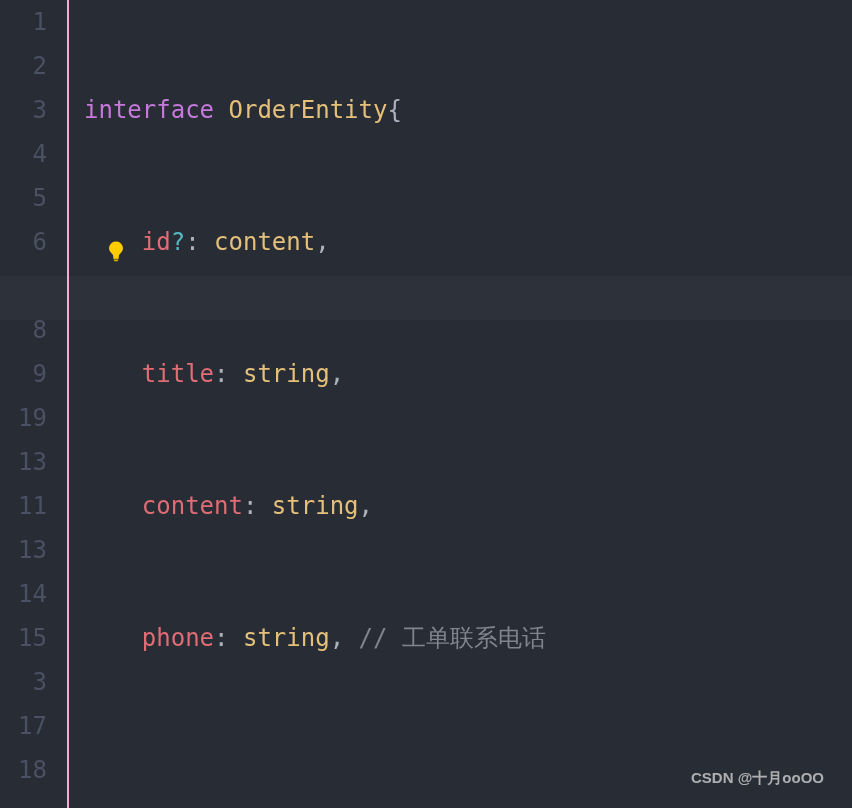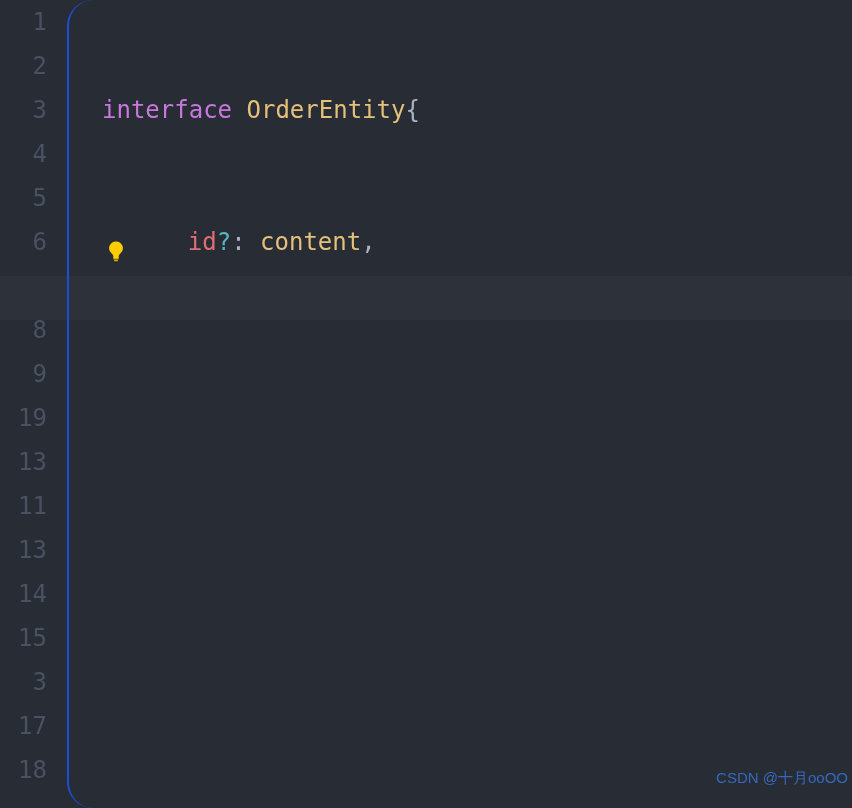--- a/index.html
+++ b/index.html
@@ -36,53 +36,53 @@
     .bulb {
       position: absolute;
       left: 105px;
       top: 232px;
       width: 20px;
       height: 20px;
       z-index: 5;
     }
     .code {
       flex: 1;
-      padding-left: 33px;
-      border-left: 2px solid #1d4ed8;
+      padding-left: 15px;
+      border-left: 2px solid #f9a8d4;
       position: relative;
       white-space: pre;
-      border-radius: 26px;
     }
     .line {
       height: 44px;
       position: relative;
     }
     .active-line-bg {
       position: absolute;
       left: 0;
       width: 852px;
       height: 44px;
       top: 276px;
       background: #2c313a;
       z-index: 0;
     }
     .tk-keyword { color: #c678dd; }
     .tk-type { color: #e5c07b; }
-    .tk-prop { color: #e06c75; margin-left: 28px; }
+    .tk-prop { color: #e06c75; }
     .tk-punct { color: #abb2bf; }
     .tk-comment { color: #7f848e; font-style: normal; }
     .tk-operator { color: #56b6c2; }
     .watermark {
       position: absolute;
       bottom: 8px;
-      right: 4px;
-      color: #3b82f6;
+      right: 28px;
+      color: #e5e5e5;
       font-size: 15px;
       font-family: sans-serif;
       opacity: 0.7;
+      font-weight: bold;
     }
     .content-wrap {
       position: relative;
       z-index: 1;
     }
   </style>
 </head>
 <body>
 
 <div class="active-line-bg"></div>
@@ -105,20 +105,23 @@
     <div class="ln">14</div>
     <div class="ln">15</div>
     <div class="ln">3</div>
     <div class="ln">17</div>
     <div class="ln">18</div>
   </div>
 
   <div class="code content-wrap">
     <div class="line"><span class="tk-keyword">interface</span> <span class="tk-type">OrderEntity</span><span class="tk-punct">{</span></div>
     <div class="line">    <span class="tk-prop">id</span><span class="tk-operator">?</span><span class="tk-punct">:</span> <span class="tk-type">content</span><span class="tk-punct">,</span></div>
+    <div class="line">    <span class="tk-prop">title</span><span class="tk-punct">:</span> <span class="tk-type">string</span><span class="tk-punct">,</span></div>
+    <div class="line">    <span class="tk-prop">content</span><span class="tk-punct">:</span> <span class="tk-type">string</span><span class="tk-punct">,</span></div>
+    <div class="line">    <span class="tk-prop">phone</span><span class="tk-punct">:</span> <span class="tk-type">string</span><span class="tk-punct">,</span> <span class="tk-comment">// 工单联系电话</span></div>
     
     
     
     
     
     
     
     
     
     

